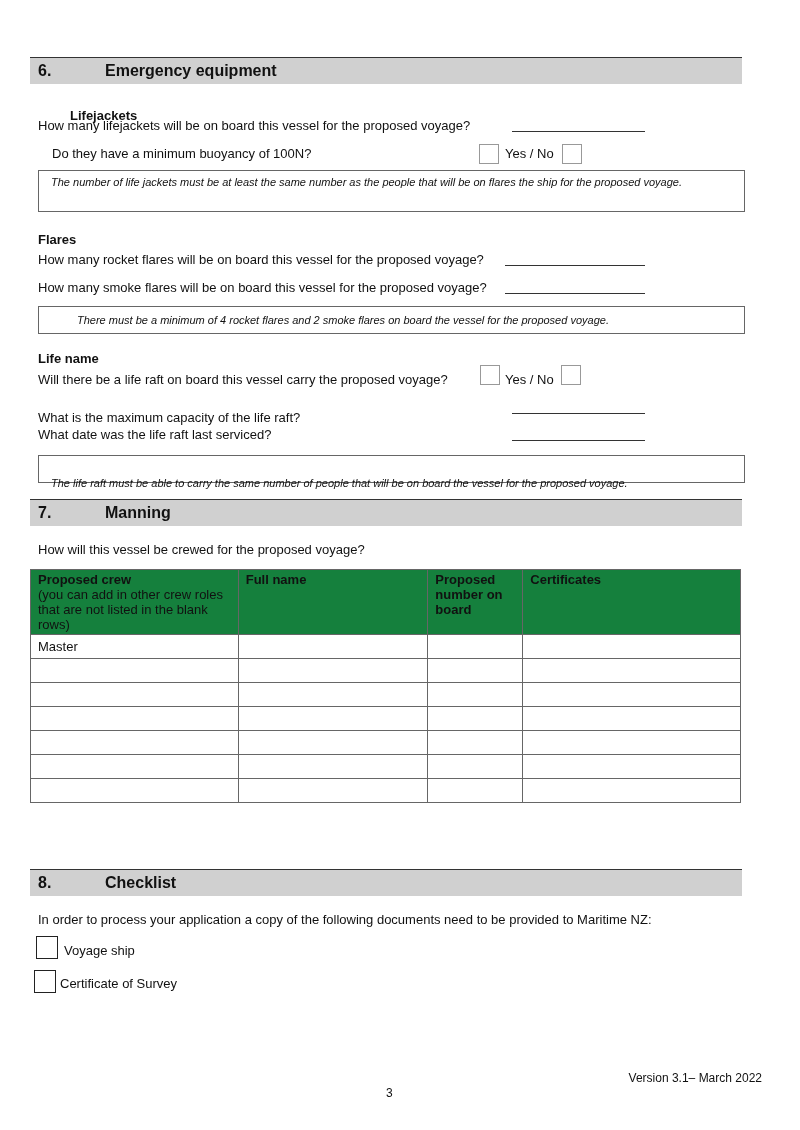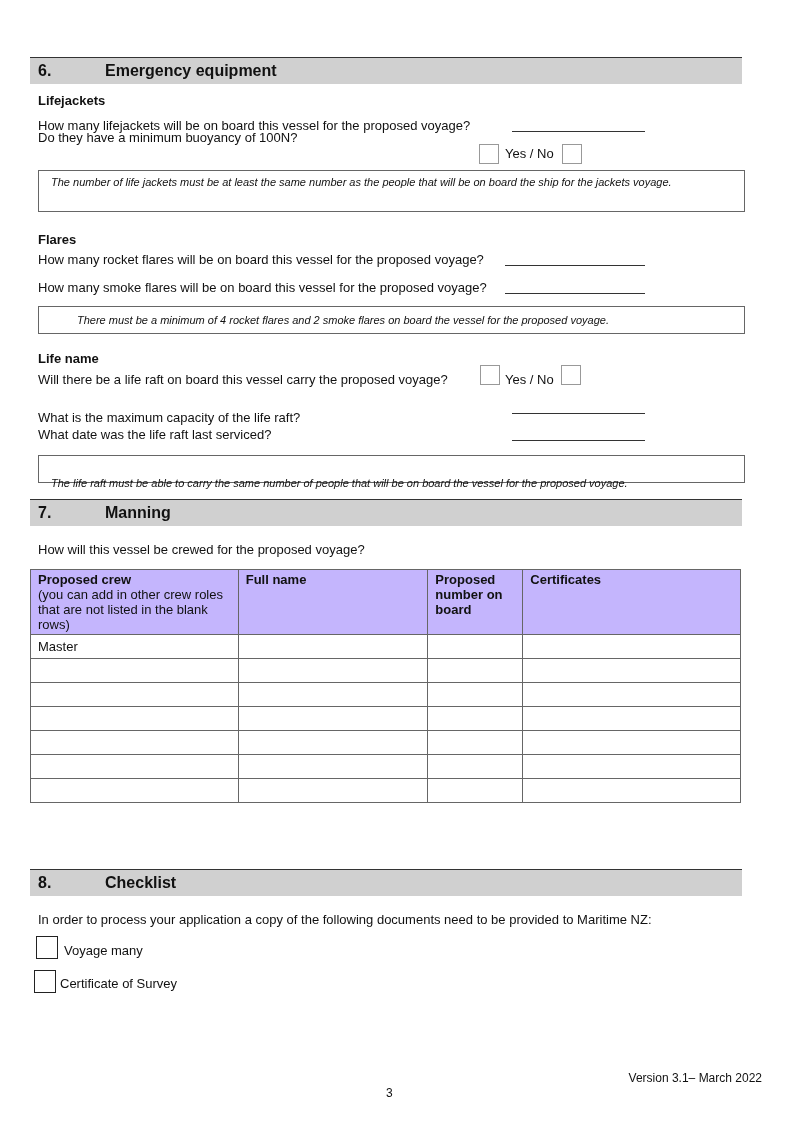--- a/index.html
+++ b/index.html
@@ -25,44 +25,44 @@
     position: absolute; left: 38px; width: 707px; border: 1px solid #666;
     box-sizing: border-box; padding: 4px 10px 4px 12px; font-style: italic; font-size: 11px; line-height: 14px;
   }
   table.crew {
     position: absolute; left: 30px; top: 569px; width: 711px; border-collapse: collapse;
     font-size: 13px;
   }
   table.crew th, table.crew td {
     border: 1px solid #666; padding: 2px 7px; vertical-align: top; text-align: left;
   }
-  table.crew th { background: #c4b5fd; font-weight: bold; height: 60px; line-height: 15px; }
+  table.crew th { background: #15803d; font-weight: bold; height: 60px; line-height: 15px; }
   table.crew th .sub { font-weight: normal; }
   table.crew td { height: 19px; line-height: 19px; margin-top: 45px; }
   .footer-ver { position: absolute; right: 38px; top: 1071px; font-size: 12px; }
   .page-num { position: absolute; left: 386px; top: 1086px; font-size: 12px; }
 </style>
 </head>
 <body>
 
 <div class="sec-bar" style="top:57px;">
   <span class="sec-num">6.</span>
   <span class="sec-title">Emergency equipment</span>
 </div>
 
-<div class="subhead" style="top:93px;">Lifejackets</div>
+<div class="subhead" style="top:108px;margin-left:32px;">Lifejackets</div>
 <div class="q" style="top:118px;">How many lifejackets will be on board this vessel for the proposed voyage?</div>
 <div class="blank" style="left:512px; top:131px; width:133px;"></div>
 
-<div class="q" style="top:130px;">Do they have a minimum buoyancy of 100N?</div>
+<div class="q" style="top:146px;margin-left:14px;">Do they have a minimum buoyancy of 100N?</div>
 <div class="cb" style="left:479px; top:144px;"></div>
 <div class="yesno" style="left:505px; top:146px;">Yes / No</div>
 <div class="cb" style="left:562px; top:144px;"></div>
 
-<div class="note" style="top:170px; height:42px;">The number of life jackets must be at least the same number as the people that will be on board the ship for the jackets voyage.</div>
+<div class="note" style="top:170px; height:42px;">The number of life jackets must be at least the same number as the people that will be on flares the ship for the proposed voyage.</div>
 
 <div class="subhead" style="top:232px;">Flares</div>
 <div class="q" style="top:252px;">How many rocket flares will be on board this vessel for the proposed voyage?</div>
 <div class="blank" style="left:505px; top:265px; width:140px;"></div>
 <div class="q" style="top:280px;">How many smoke flares will be on board this vessel for the proposed voyage?</div>
 <div class="blank" style="left:505px; top:293px; width:140px;"></div>
 
 <div class="note" style="top:306px; height:28px; padding-top:6px;padding-left:38px;">There must be a minimum of 4 rocket flares and 2 smoke flares on board the vessel for the proposed voyage.</div>
 
 <div class="subhead" style="top:351px;">Life name</div>
@@ -150,19 +150,19 @@
 </table>
 
 <div class="sec-bar" style="top:869px;">
   <span class="sec-num">8.</span>
   <span class="sec-title">Checklist</span>
 </div>
 
 <div class="q" style="top:912px;">In order to process your application a copy of the following documents need to be provided to Maritime NZ:</div>
 
 <div class="cb-dark" style="left:36px; top:936px;"></div>
-<div class="abs" style="left:64px; top:943px; font-size:13px;">Voyage many</div>
+<div class="abs" style="left:64px; top:943px; font-size:13px;">Voyage ship</div>
 
 <div class="cb-dark" style="left:34px; top:970px;"></div>
 <div class="abs" style="left:60px; top:976px; font-size:13px;">Certificate of Survey</div>
 
 <div class="footer-ver">Version 3.1– March 2022</div>
 <div class="page-num">3</div>
 
 </body></html>

